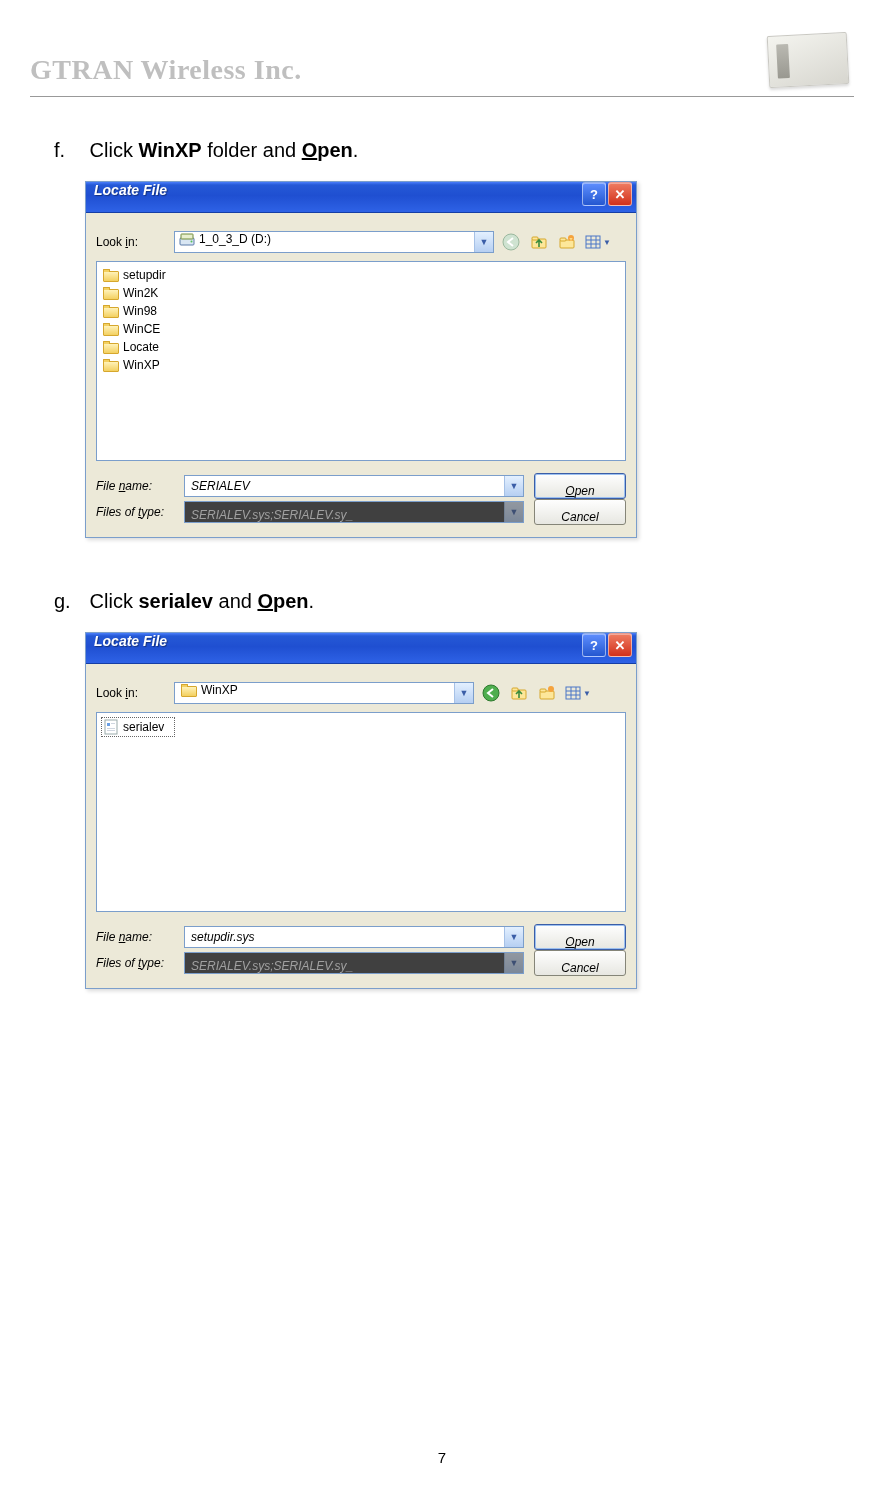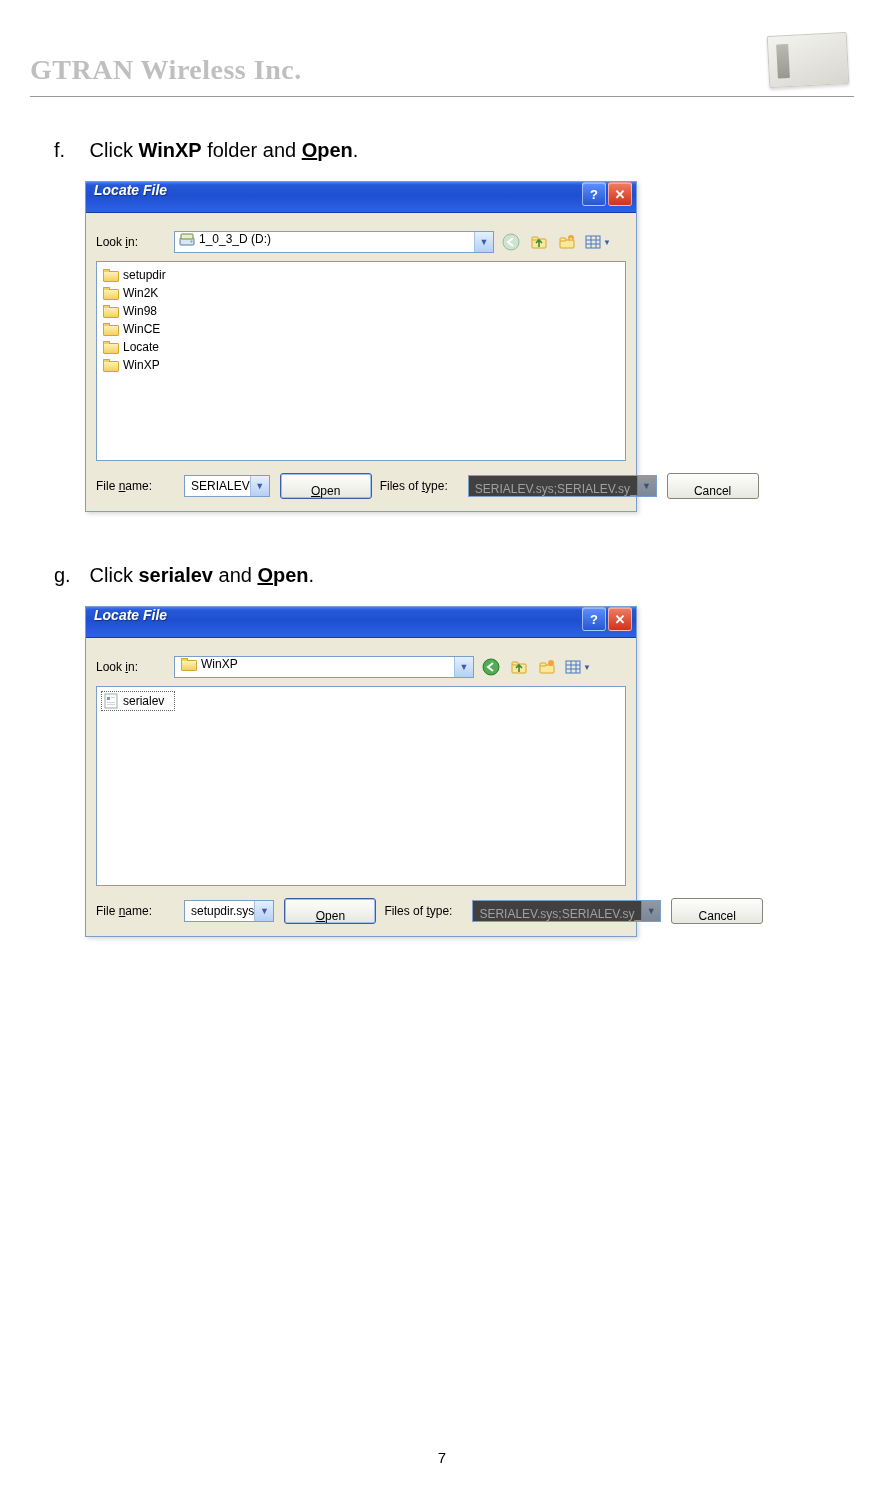--- a/index.html
+++ b/index.html
@@ -247,22 +247,23 @@
     justify-content:center;
   }
   .drive-icon {
     width: 16px;
     height: 14px;
   }
 
   .bottom-rows {
     margin-top: 12px;
     display: flex;
-    flex-direction: row;
-    gap: 8px;
+    flex-direction: column;
+    gap: 0;
+    font-style: italic;
   }
   .row {
     display: flex;
     align-items: center;
     gap: 10px;
   }
   .row .lbl { width: 78px; }
   .combo {
     flex: 1;
     height: 22px;

